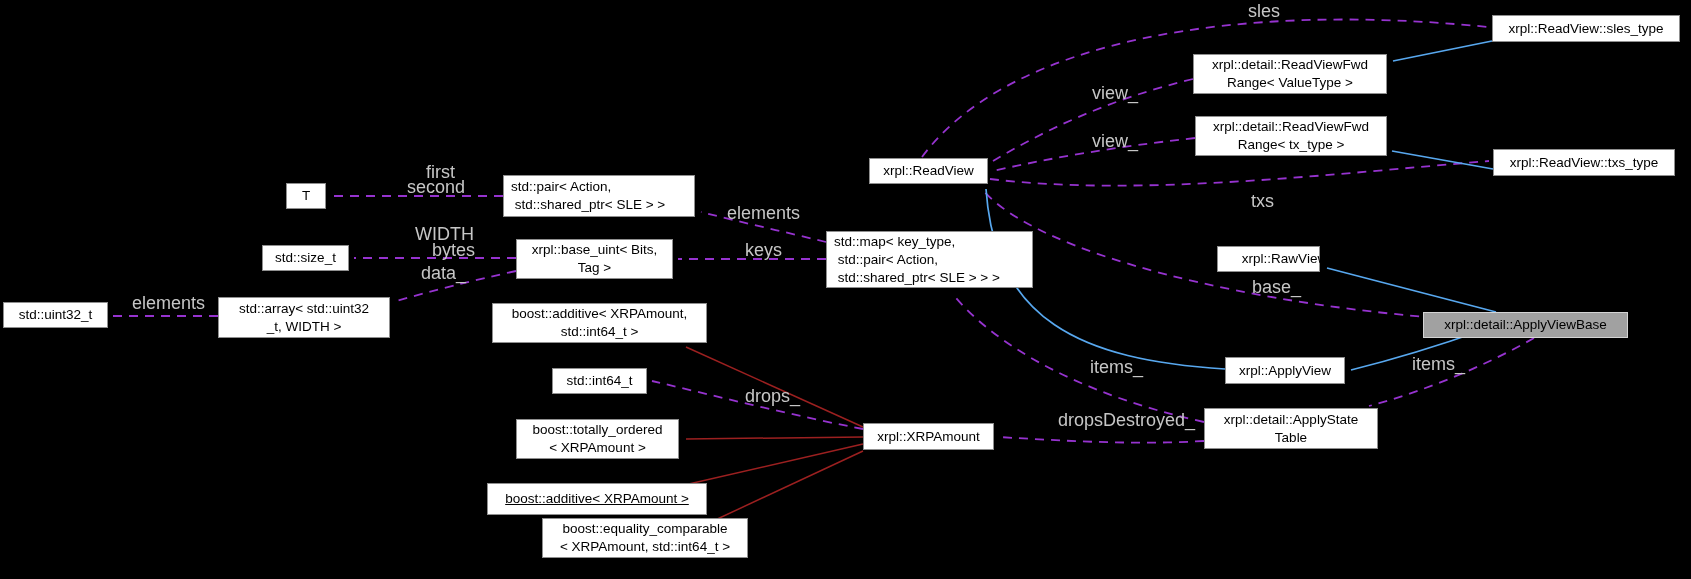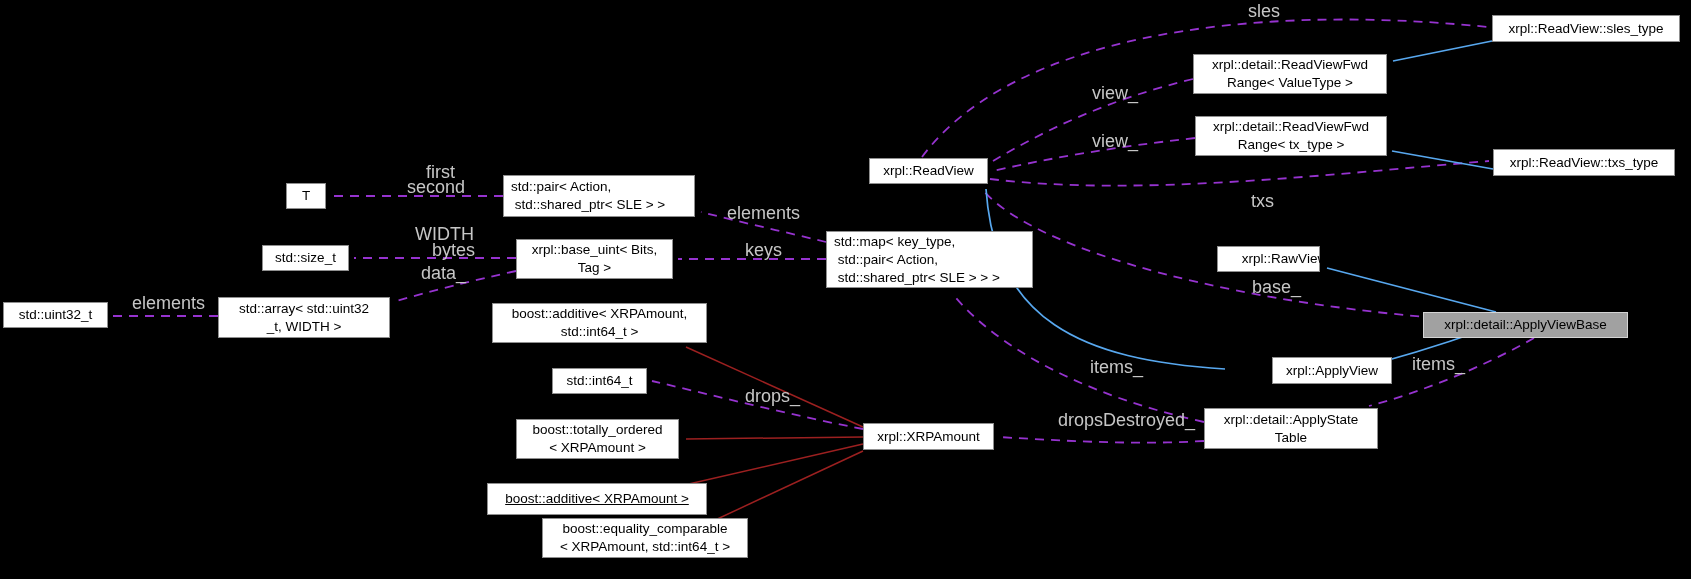--- a/index.html
+++ b/index.html
@@ -83,21 +83,21 @@
       <div class="node" style="left: 516px; top: 239px; width: 157px; height: 40px;"><div>xrpl::base_uint&lt; Bits,</div><div>Tag &gt;</div></div>
       <div class="node" style="left: 3px; top: 302px; width: 105px; height: 26px;"><div>std::uint32_t</div></div>
       <div class="node" style="left: 218px; top: 297px; width: 172px; height: 41px;"><div>std::array&lt; std::uint32</div><div>_t, WIDTH &gt;</div></div>
       <div class="node left" style="left: 826px; top: 231px; width: 207px; height: 57px;"><div>std::map&lt; key_type,</div><div> std::pair&lt; Action,</div><div> std::shared_ptr&lt; SLE &gt; &gt; &gt;</div></div>
       <div class="node" style="left: 869px; top: 158px; width: 119px; height: 26px;"><div>xrpl::ReadView</div></div>
       <div class="node" style="left: 1193px; top: 54px; width: 194px; height: 40px;"><div>xrpl::detail::ReadViewFwd</div><div>Range&lt; ValueType &gt;</div></div>
       <div class="node" style="left: 1195px; top: 116px; width: 192px; height: 40px;"><div>xrpl::detail::ReadViewFwd</div><div>Range&lt; tx_type &gt;</div></div>
       <div class="node" style="left: 1492px; top: 15px; width: 188px; height: 27px;"><div>xrpl::ReadView::sles_type</div></div>
       <div class="node" style="left: 1493px; top: 149px; width: 182px; height: 27px;"><div>xrpl::ReadView::txs_type</div></div>
       <div class="node" style="left: 1217px; top: 246px; width: 103px; height: 26px; padding-left: 32px;"><div>xrpl::RawView</div></div>
-      <div class="node" style="left: 1225px; top: 357px; width: 120px; height: 27px; margin-left: 47px;"><div>xrpl::ApplyView</div></div>
+      <div class="node" style="left: 1225px; top: 357px; width: 120px; height: 27px;"><div>xrpl::ApplyView</div></div>
       <div class="node focus" style="left: 1423px; top: 312px; width: 205px; height: 26px;"><div>xrpl::detail::ApplyViewBase</div></div>
       <div class="node" style="left: 1204px; top: 408px; width: 174px; height: 41px;"><div>xrpl::detail::ApplyState</div><div>Table</div></div>
       <div class="node" style="left: 863px; top: 423px; width: 131px; height: 27px;"><div>xrpl::XRPAmount</div></div>
       <div class="node" style="left: 492px; top: 303px; width: 215px; height: 40px;"><div>boost::additive&lt; XRPAmount,</div><div>std::int64_t &gt;</div></div>
       <div class="node" style="left: 552px; top: 368px; width: 95px; height: 26px;"><div>std::int64_t</div></div>
       <div class="node" style="left: 516px; top: 419px; width: 163px; height: 40px;"><div>boost::totally_ordered</div><div>&lt; XRPAmount &gt;</div></div>
       <div class="node" style="left: 487px; top: 483px; width: 220px; height: 32px; text-decoration: underline;"><div>boost::additive&lt; XRPAmount &gt;</div></div>
       <div class="node" style="left: 494px; top: 518px; width: 206px; height: 40px; margin-left: 48px;"><div>boost::equality_comparable</div><div>&lt; XRPAmount, std::int64_t &gt;</div></div>
     </div>
 </div>

